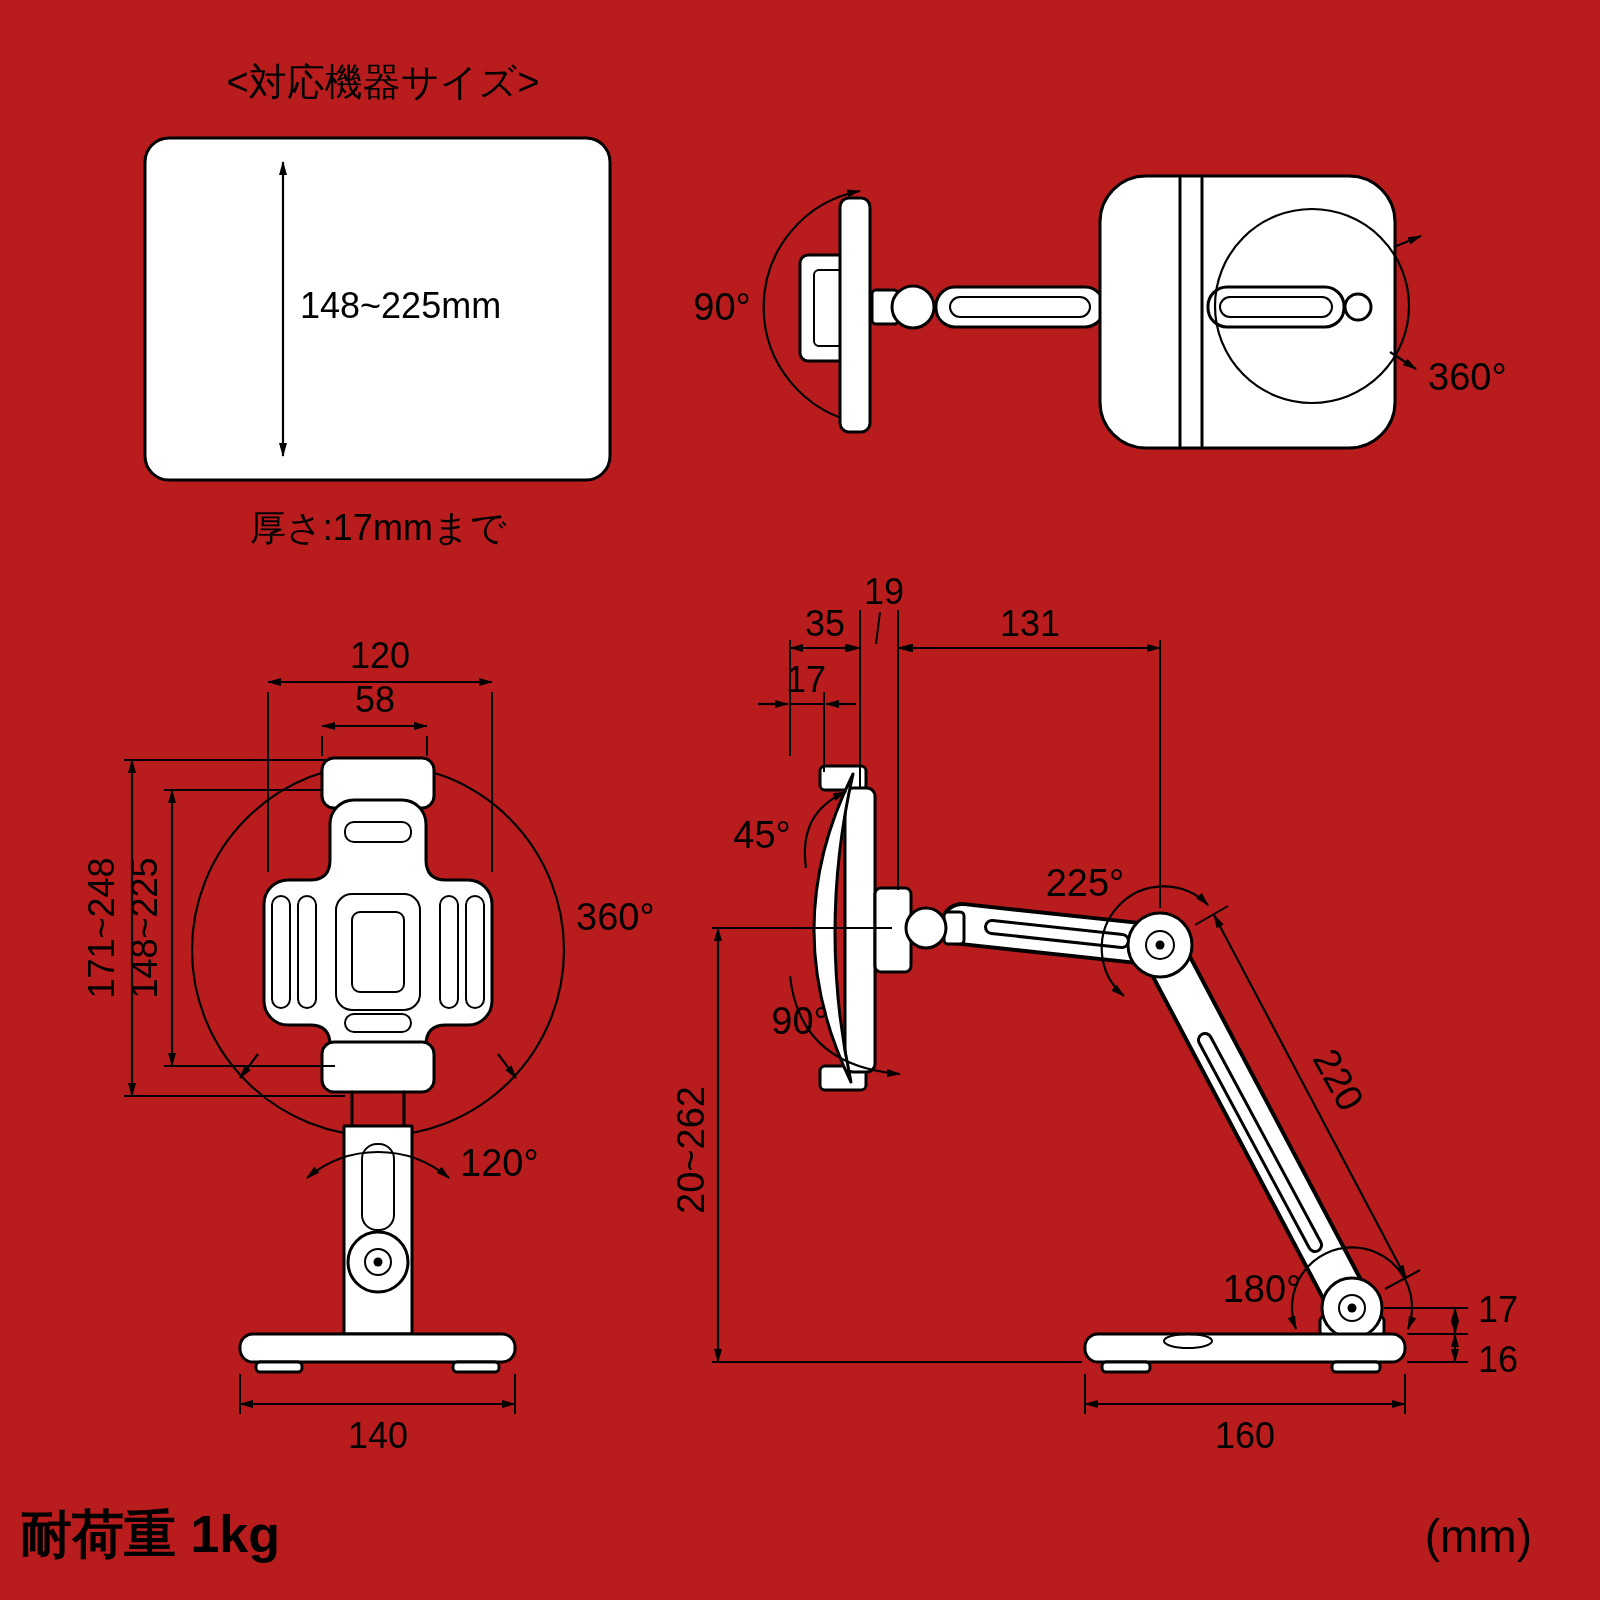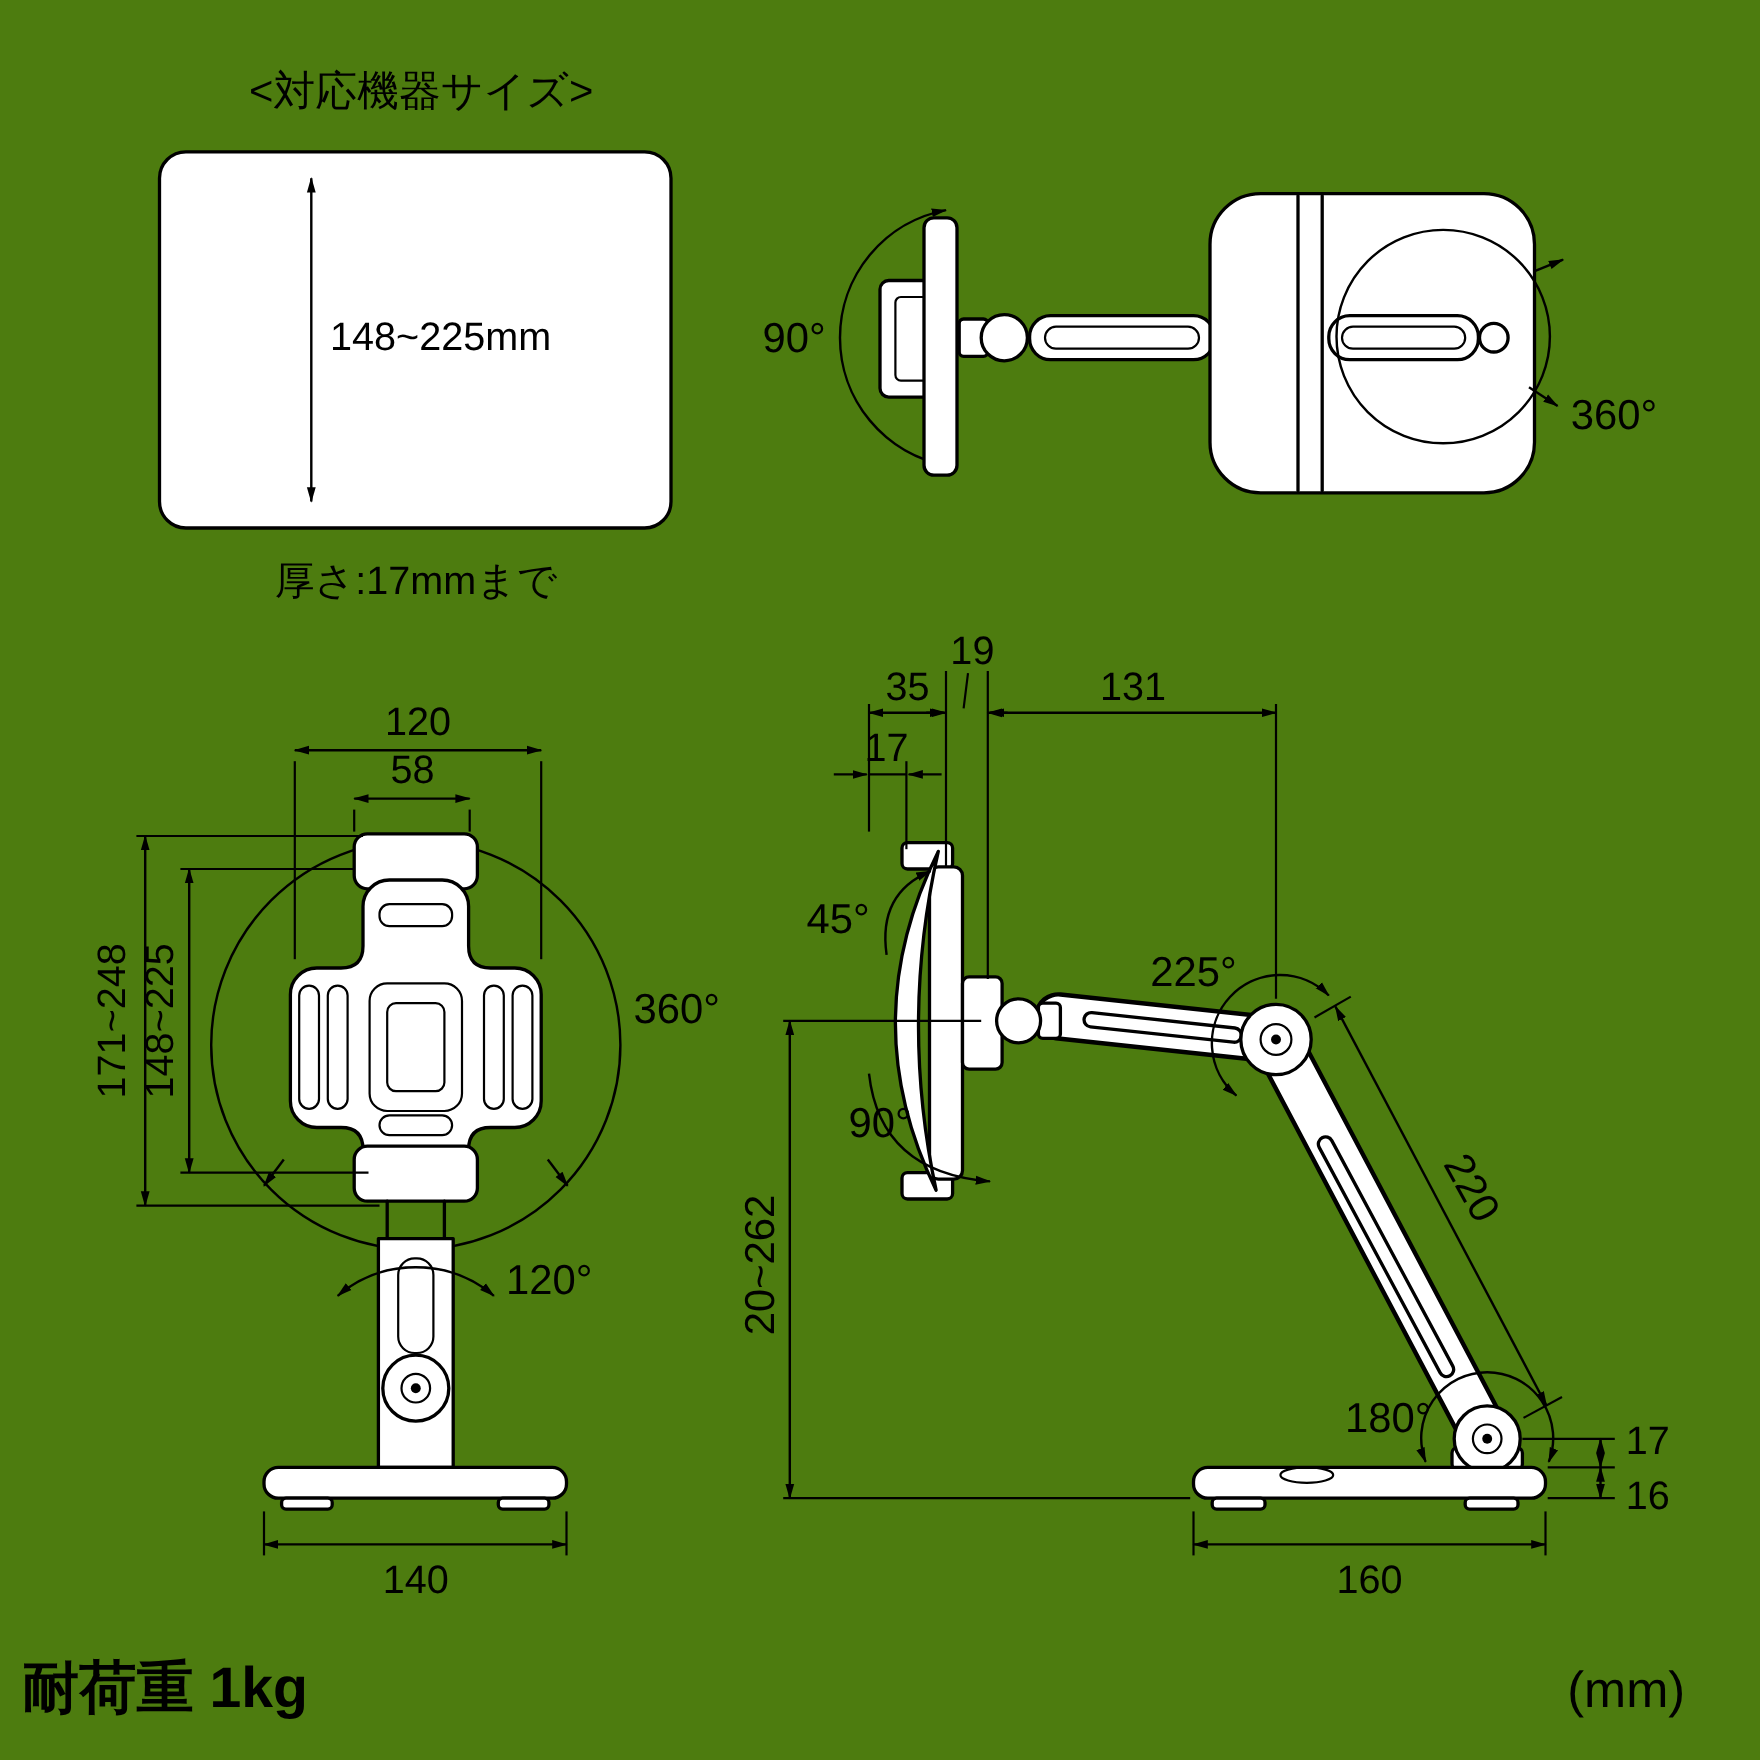--- a/index.html
+++ b/index.html
@@ -1,16 +1,16 @@
 <!DOCTYPE html>
 <html><head>
 <meta charset="utf-8">
 <style>
   html,body{margin:0;padding:0;background:#fff;}
-  .stage{width:1600px;height:1600px;position:relative;background:#4d7c0f;}
+  .stage{width:1600px;height:1600px;position:relative;background:#b91c1c;}
   svg text{font-family:"Liberation Sans","DejaVu Sans",sans-serif;font-size:36px;fill:#000;}
   .t38{font-size:38px;}
   .big{font-size:52px;font-weight:bold;}
   .unit{font-size:46px;}
   .mid{text-anchor:middle;}
   .st{text-anchor:start;}
   .ol{fill:#fff;stroke:#000;stroke-width:3;stroke-linejoin:round;}
   .oln{fill:none;stroke:#000;stroke-width:3;stroke-linejoin:round;stroke-linecap:round;}
   .thin{fill:none;stroke:#000;stroke-width:2;}
   .dim{fill:none;stroke:#000;stroke-width:2.2;}

